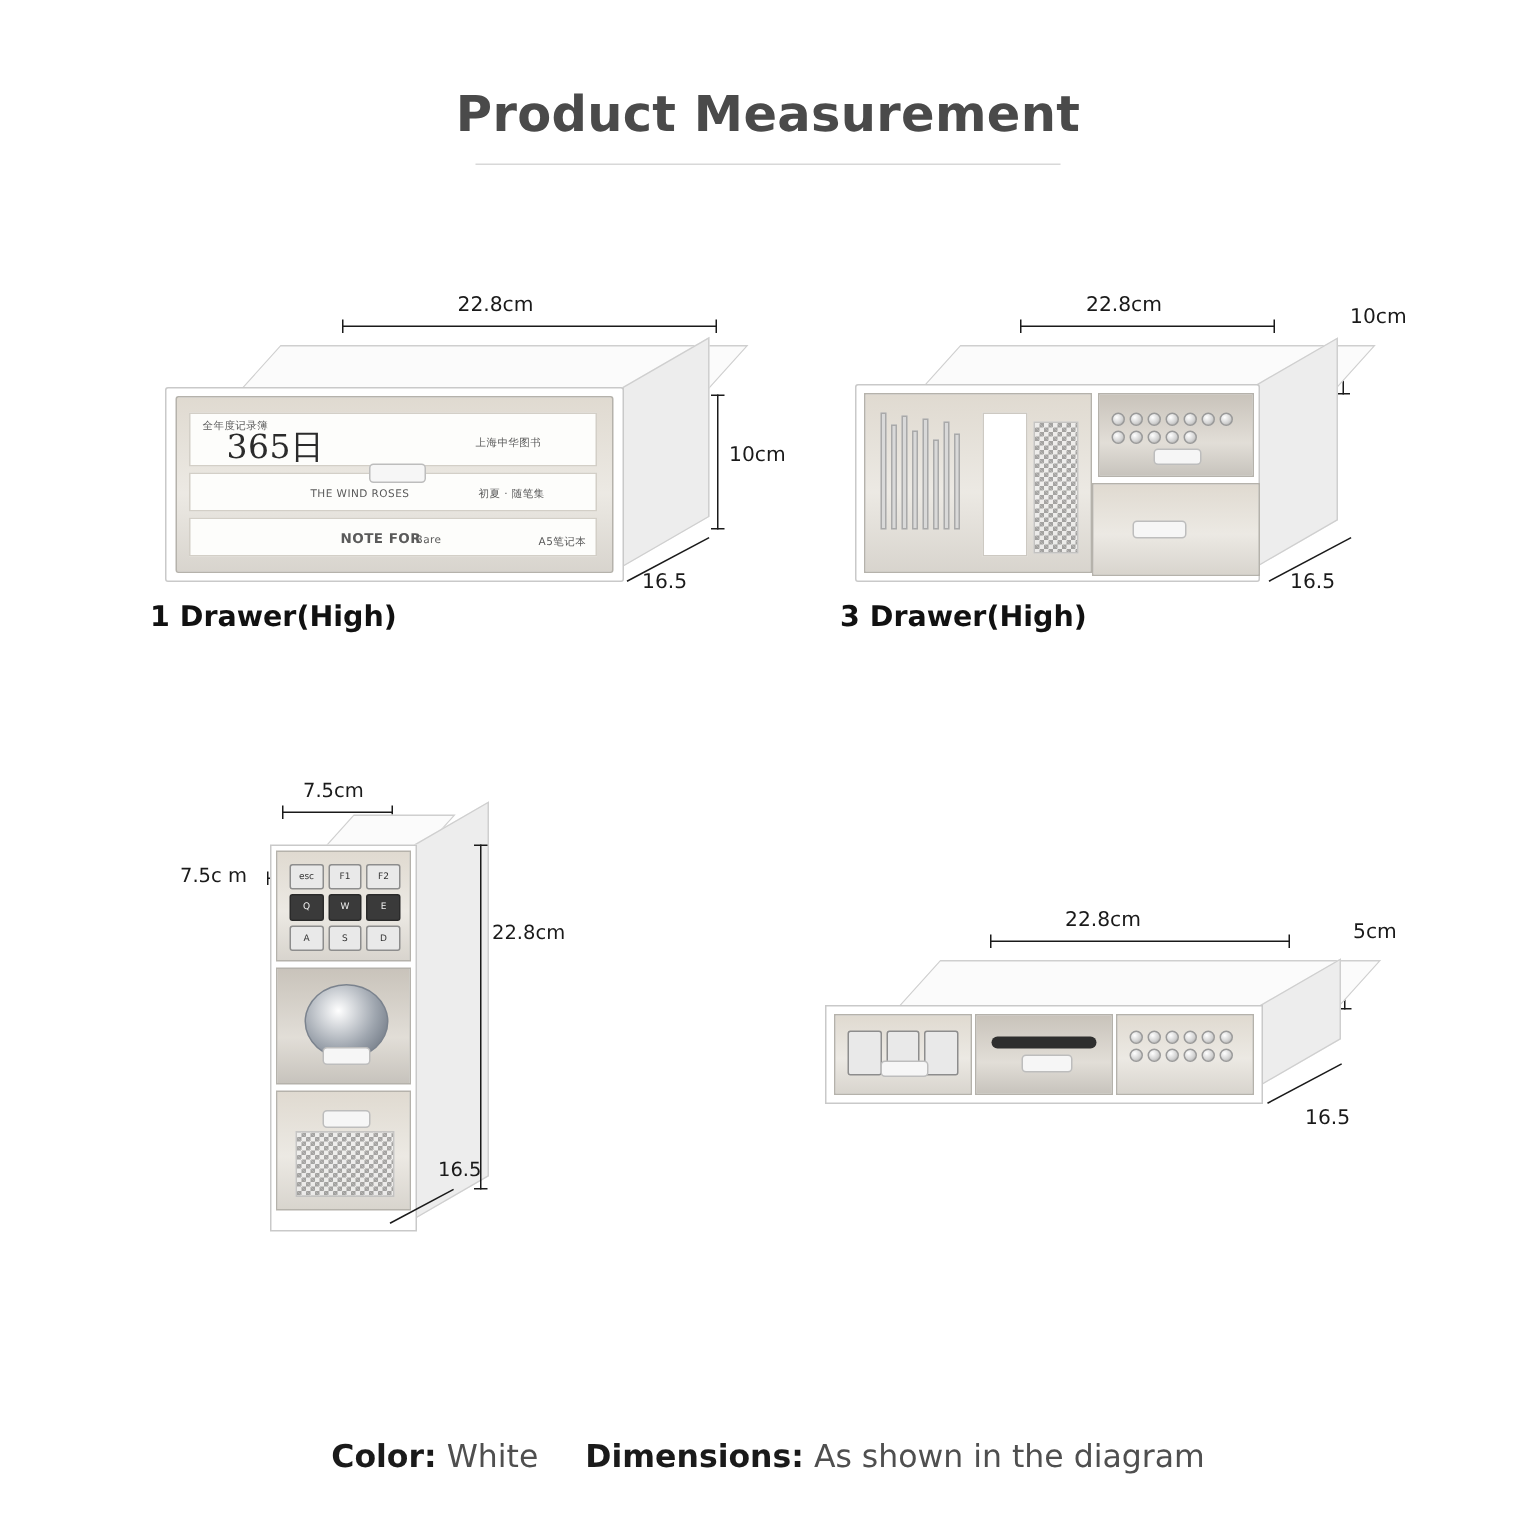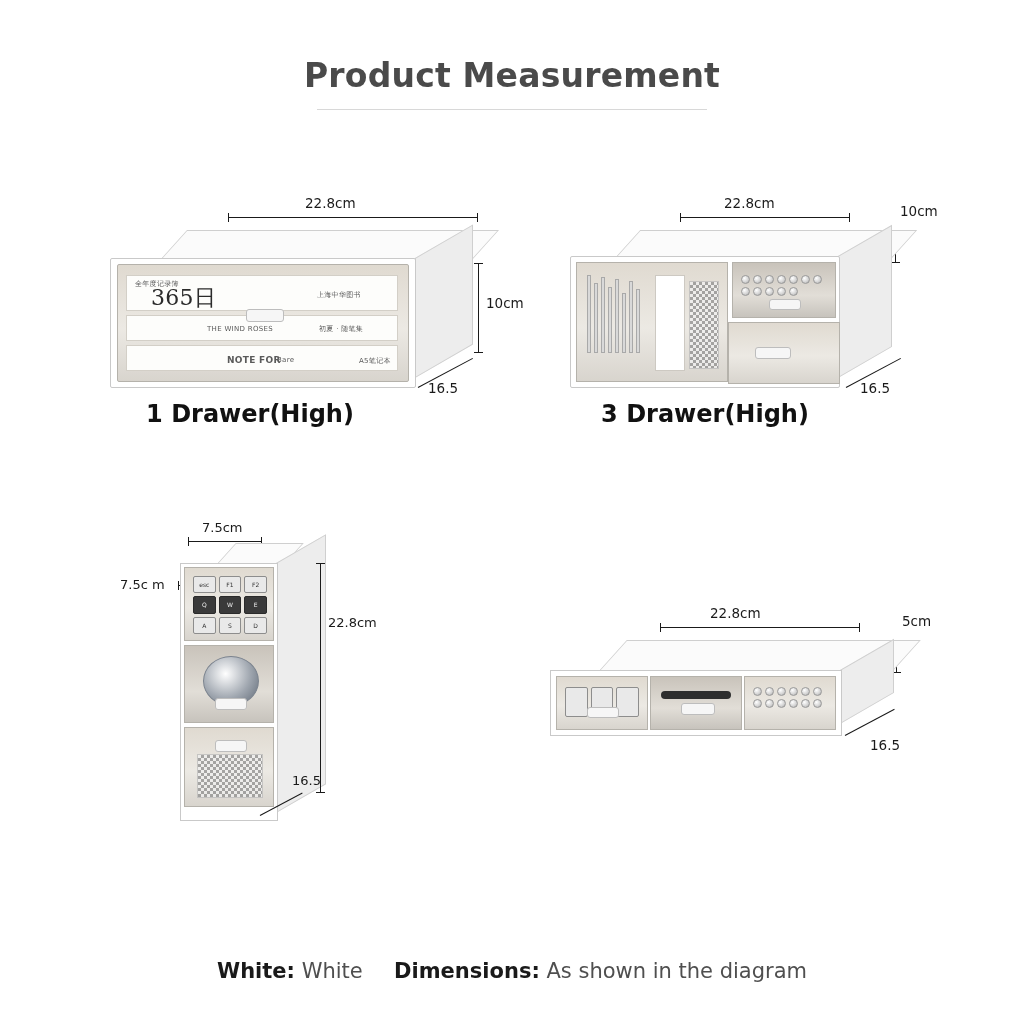--- a/index.html
+++ b/index.html
@@ -31,24 +31,23 @@
     height: 1px;
     background: #d8d8d8;
     margin: 14px auto 0 auto;
   }
 
   
   .product {
     position: absolute;
   }
   .caption {
-    font-size: 24px;
+    font-size: 19px;
     font-weight: bold;
     color: #111111;
-    text-align: center;
     white-space: nowrap;
   }
   .dim {
     position: absolute;
     font-size: 13.5px;
     color: #1a1a1a;
     white-space: nowrap;
   }
   .dim.small { font-size: 13px; }
 
@@ -431,19 +430,19 @@
     </div>
   </div>
 
   <div class="rule-diag" style="left:305px; top:140px; width:56px; transform:rotate(-28deg);"></div>
   <div class="dim" style="left:330px; top:142px;">16.5</div>
 
 </div>
 
 <div class="specs">
   <div class="spec-row">
-    <span class="spec-key">White:</span>
+    <span class="spec-key">Color:</span>
     <span class="spec-val">White</span>
     <span class="spec-gap"></span>
     <span class="spec-key">Dimensions:</span>
     <span class="spec-val">As shown in the diagram</span>
   </div>
 </div>
 
 </body></html>

